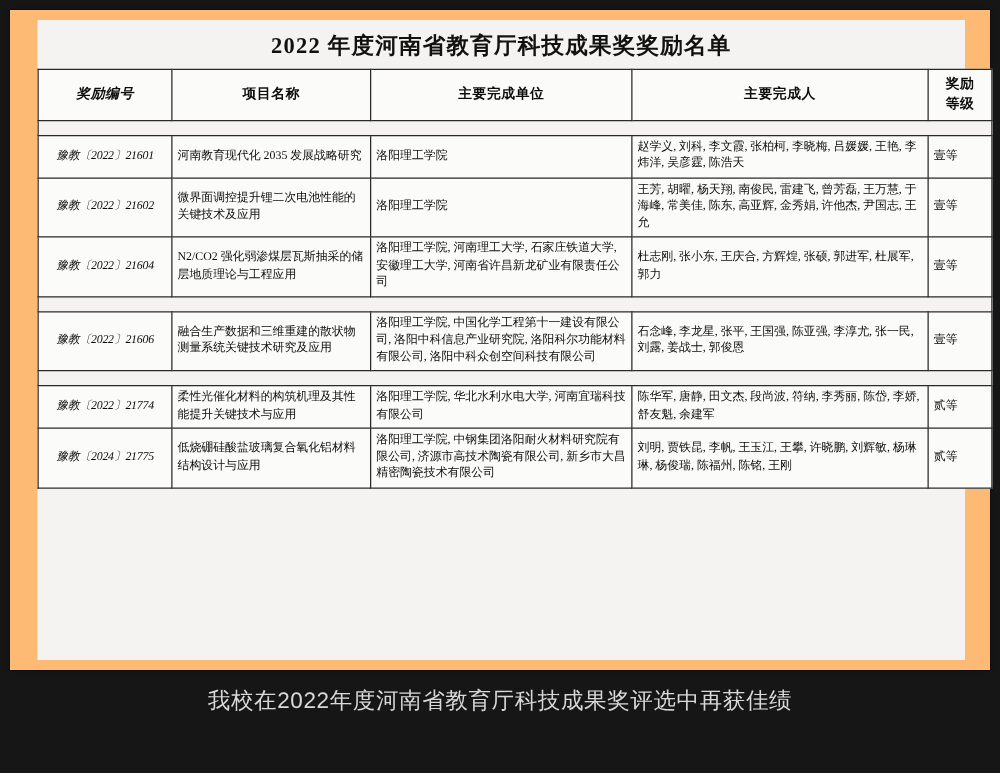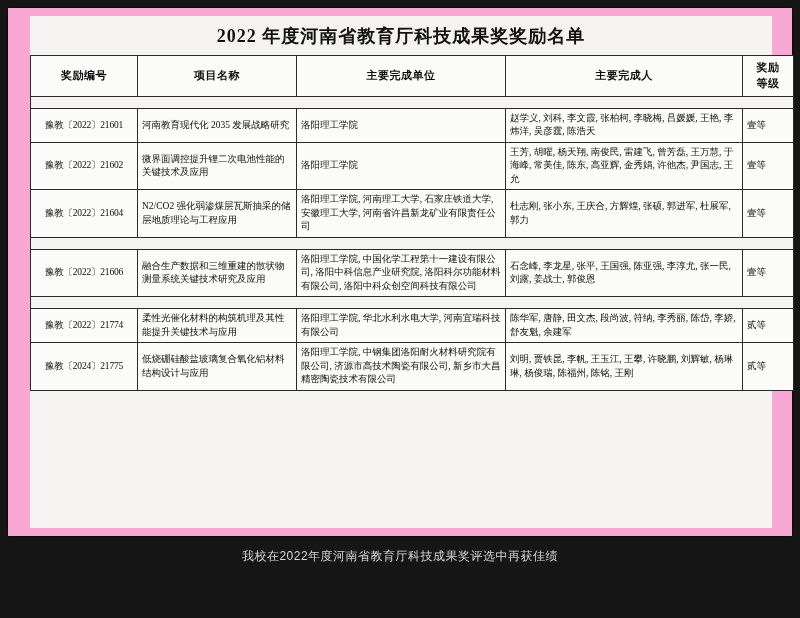--- a/index.html
+++ b/index.html
@@ -18,21 +18,21 @@
     width: 800px;
     height: 618px;
     background: #161616;
   }
   .doc-sheet {
     position: absolute;
     left: 8px;
     top: 8px;
     width: 784px;
     height: 528px;
-    background: #f9a8d4;
+    background: #fdba74;
     box-shadow: 0 0 2px #000;
   }
   .doc-inner {
     position: absolute;
     left: 22px;
     top: 8px;
     width: 742px;
     height: 512px;
     background: #f4f3f1;
   }
@@ -62,42 +62,42 @@
     font-family: "Liberation Serif", "DejaVu Serif", serif;
     word-break: break-all;
   }
   table.award th {
     font-size: 11px;
     font-weight: bold;
     text-align: center;
     height: 34px;
     letter-spacing: 0.5px;
   }
-  .col-code { width: 98px; text-align: center; font-size: 9.5px; letter-spacing: -0.2px; }
+  .col-code { width: 98px; text-align: center; font-size: 9.5px; letter-spacing: -0.2px; font-style: italic; }
   .col-name { width: 150px; }
   .col-unit { width: 200px; }
   .col-people { width: 228px; }
   .col-level { width: 42px; text-align: left; }
   .rowgap td {
     border-left: 1px solid #2a2a2a;
     border-right: 1px solid #2a2a2a;
     border-top: none;
     border-bottom: none;
     height: 5px;
     padding: 0;
     background: #f4f3f1;
   }
   .caption {
     position: absolute;
     left: 0;
     top: 548px;
     width: 800px;
     text-align: center;
     color: #d8d8d8;
-    font-size: 12px;
+    font-size: 18px;
     font-family: "Liberation Sans", sans-serif;
     letter-spacing: 0.5px;
   }
   .sheet-edge-left {
     position: absolute;
     left: 8px; top: 8px; width: 14px; height: 528px;
     background: linear-gradient(to right, #dddbd7, #f0efed);
   }
   .sheet-edge-right {
     position: absolute;

